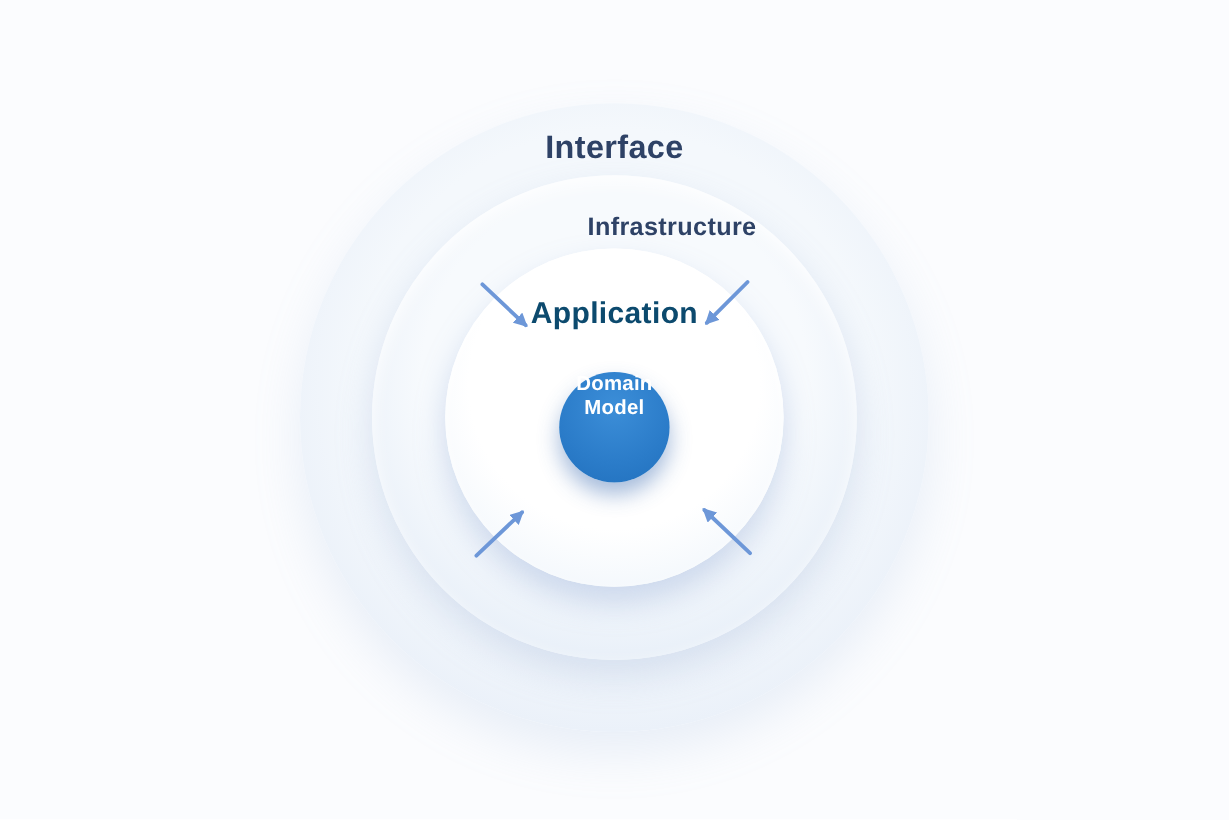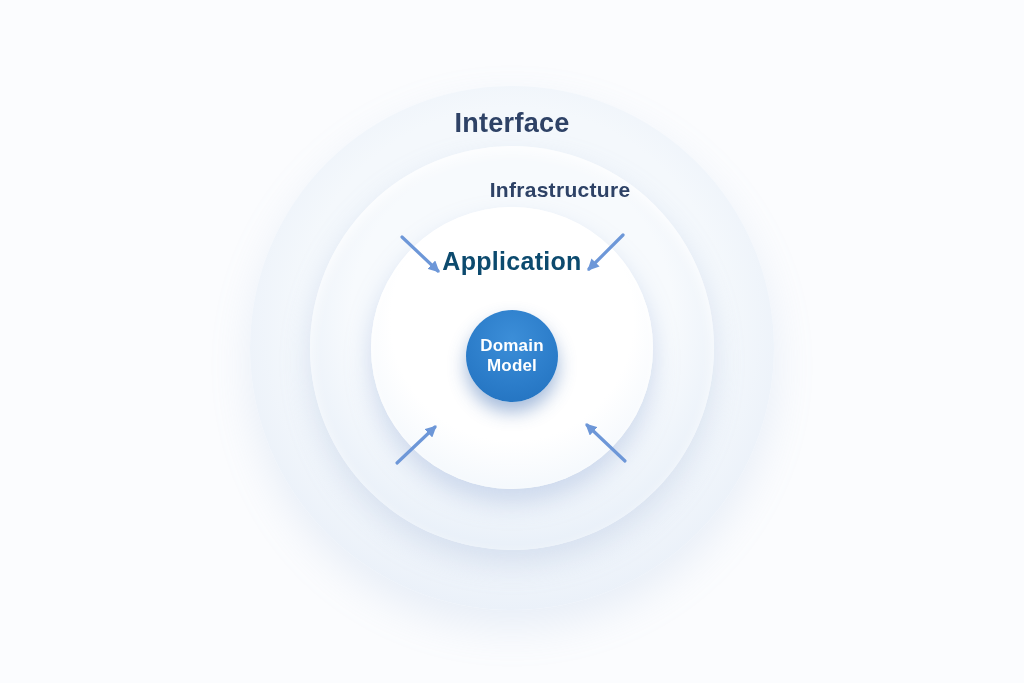--- a/index.html
+++ b/index.html
@@ -40,21 +40,20 @@
     box-shadow: 0 14px 26px rgba(125,155,205,0.35), inset 0 4px 10px rgba(255,255,255,0.95);
   }
   .core-circle {
     position: absolute;
     left: 466px; top: 310px;
     width: 92px; height: 92px;
     border-radius: 50%;
     background: radial-gradient(circle at 50% 32%, #3c8ed8 0%, #2b7cc9 60%, #2170bd 100%);
     box-shadow: 0 10px 18px rgba(55,105,175,0.45);
     display: flex;
-    align-items: center;
     justify-content: center;
   }
   .core-label {
     color: #ffffff;
     font-size: 17px;
     font-weight: 700;
     line-height: 1.18;
     text-align: center;
     white-space: pre-line;
     letter-spacing: 0.2px;

